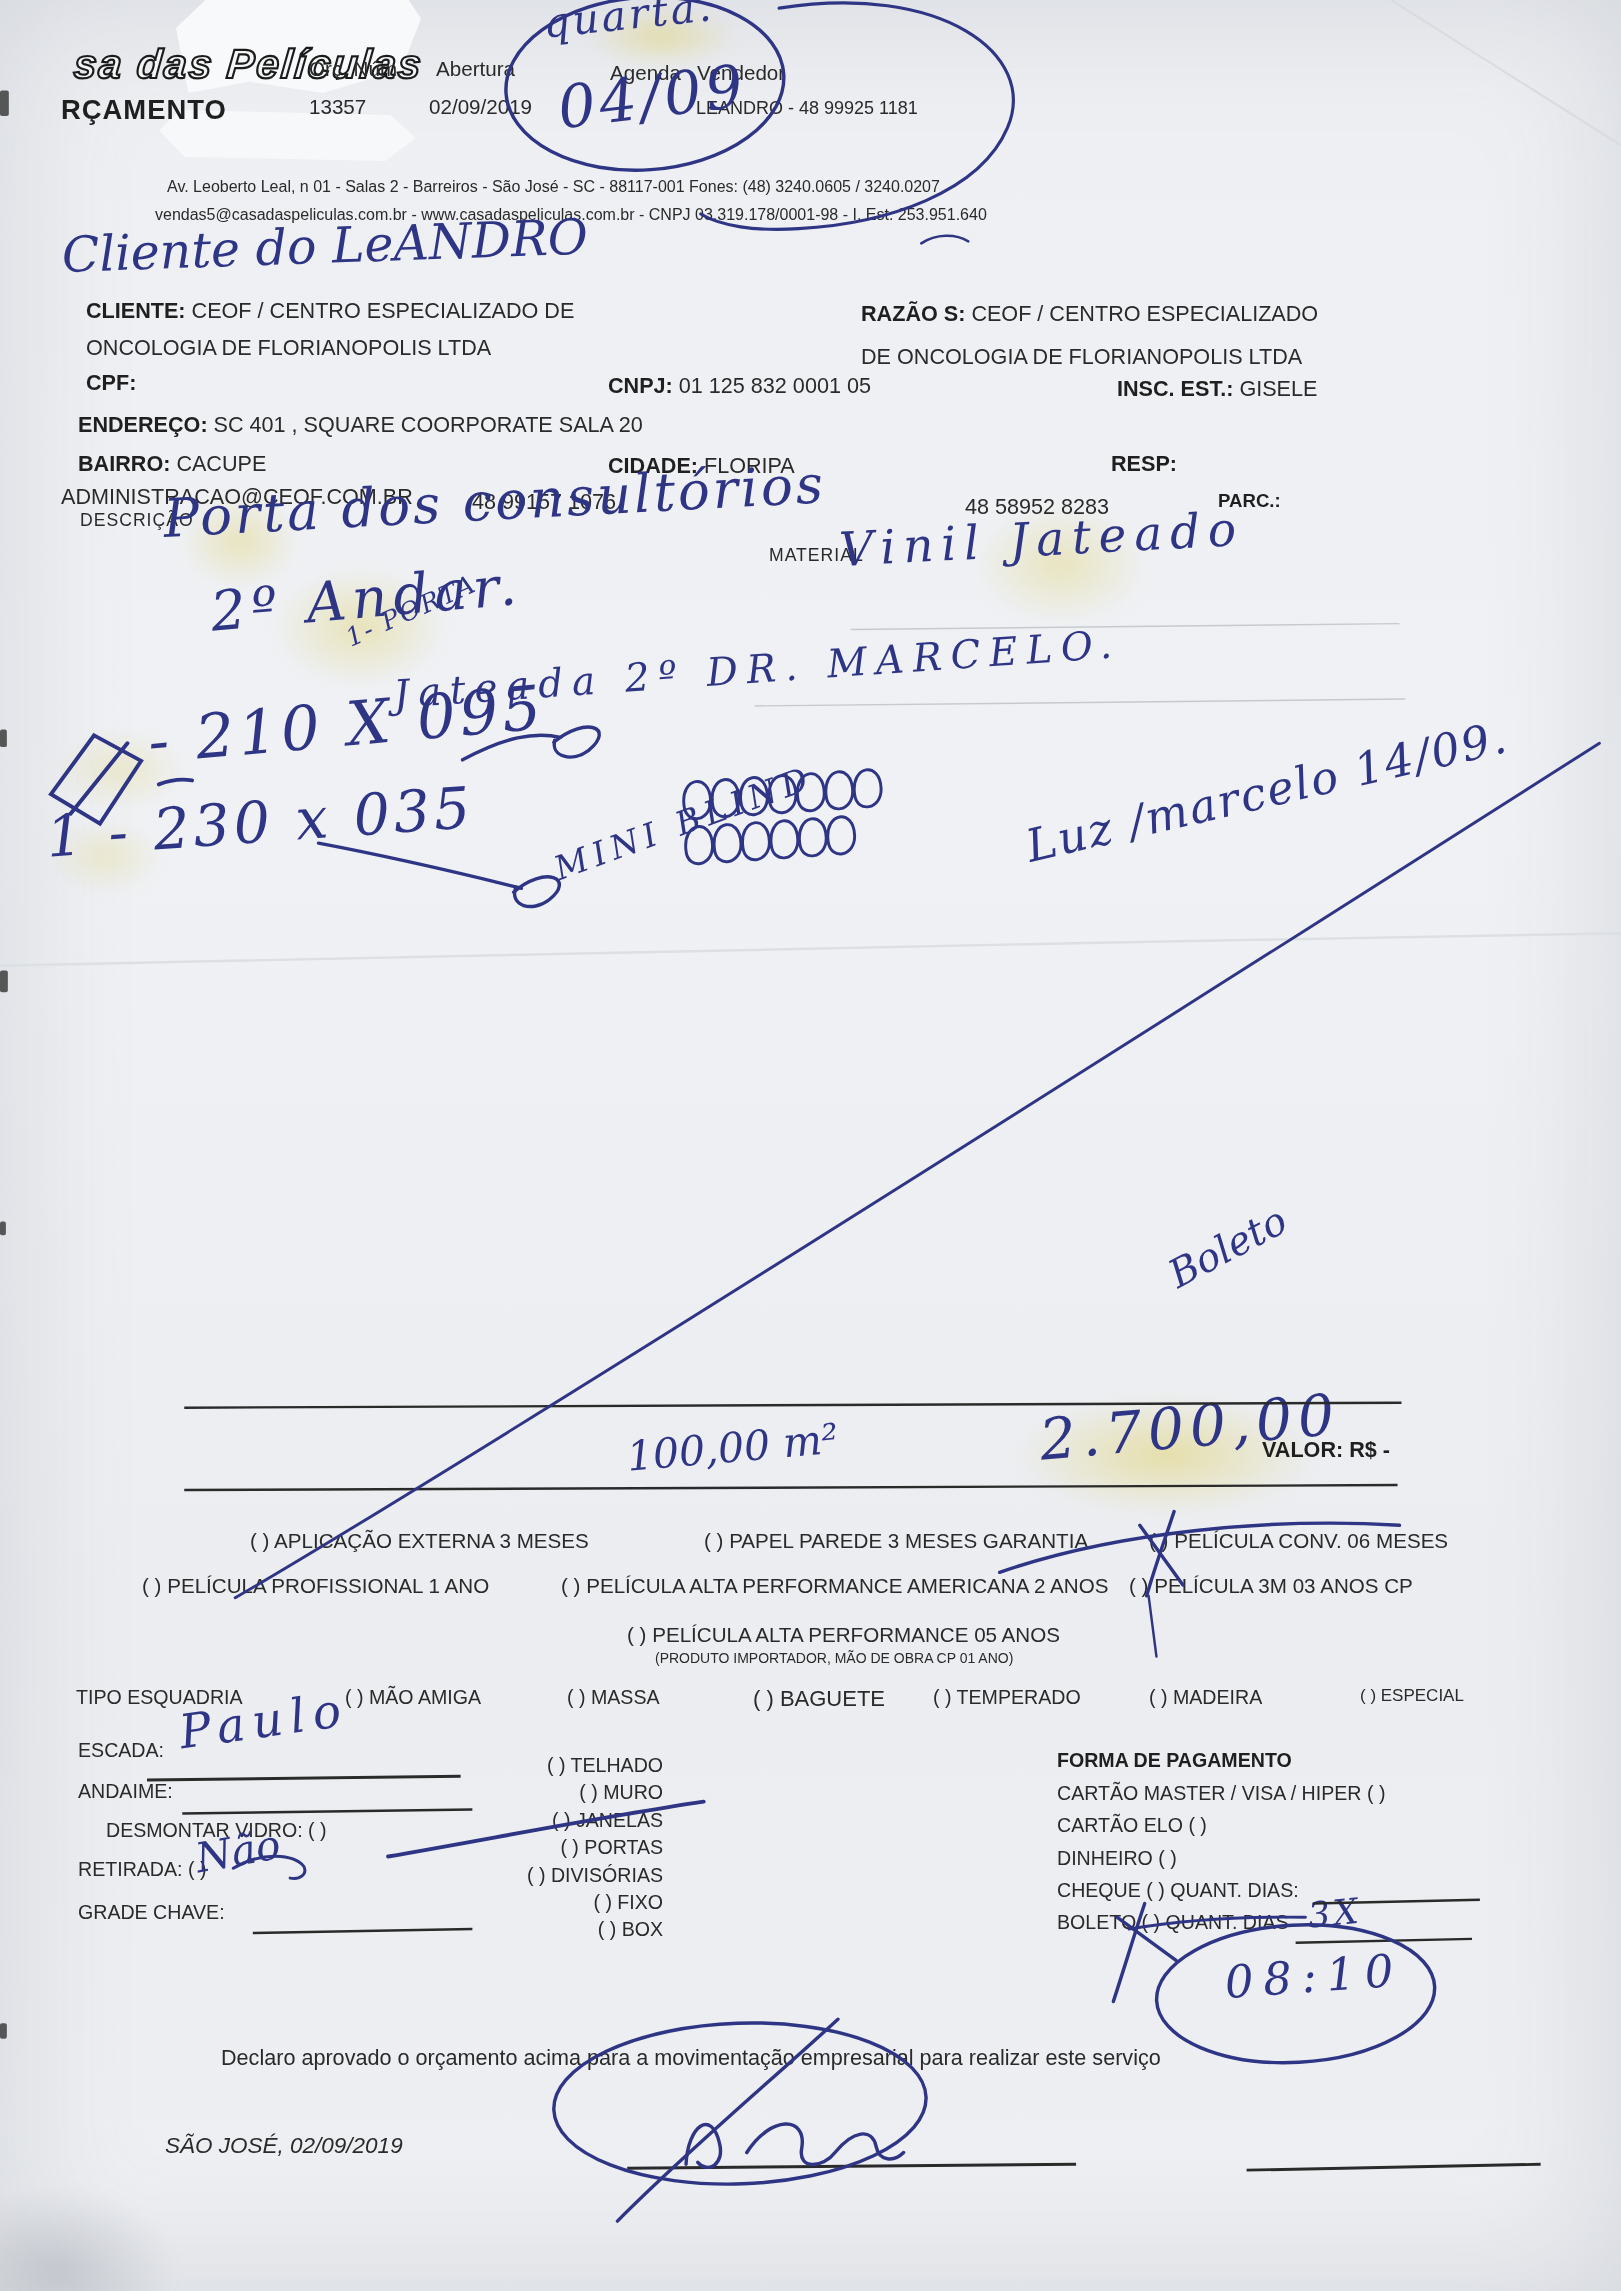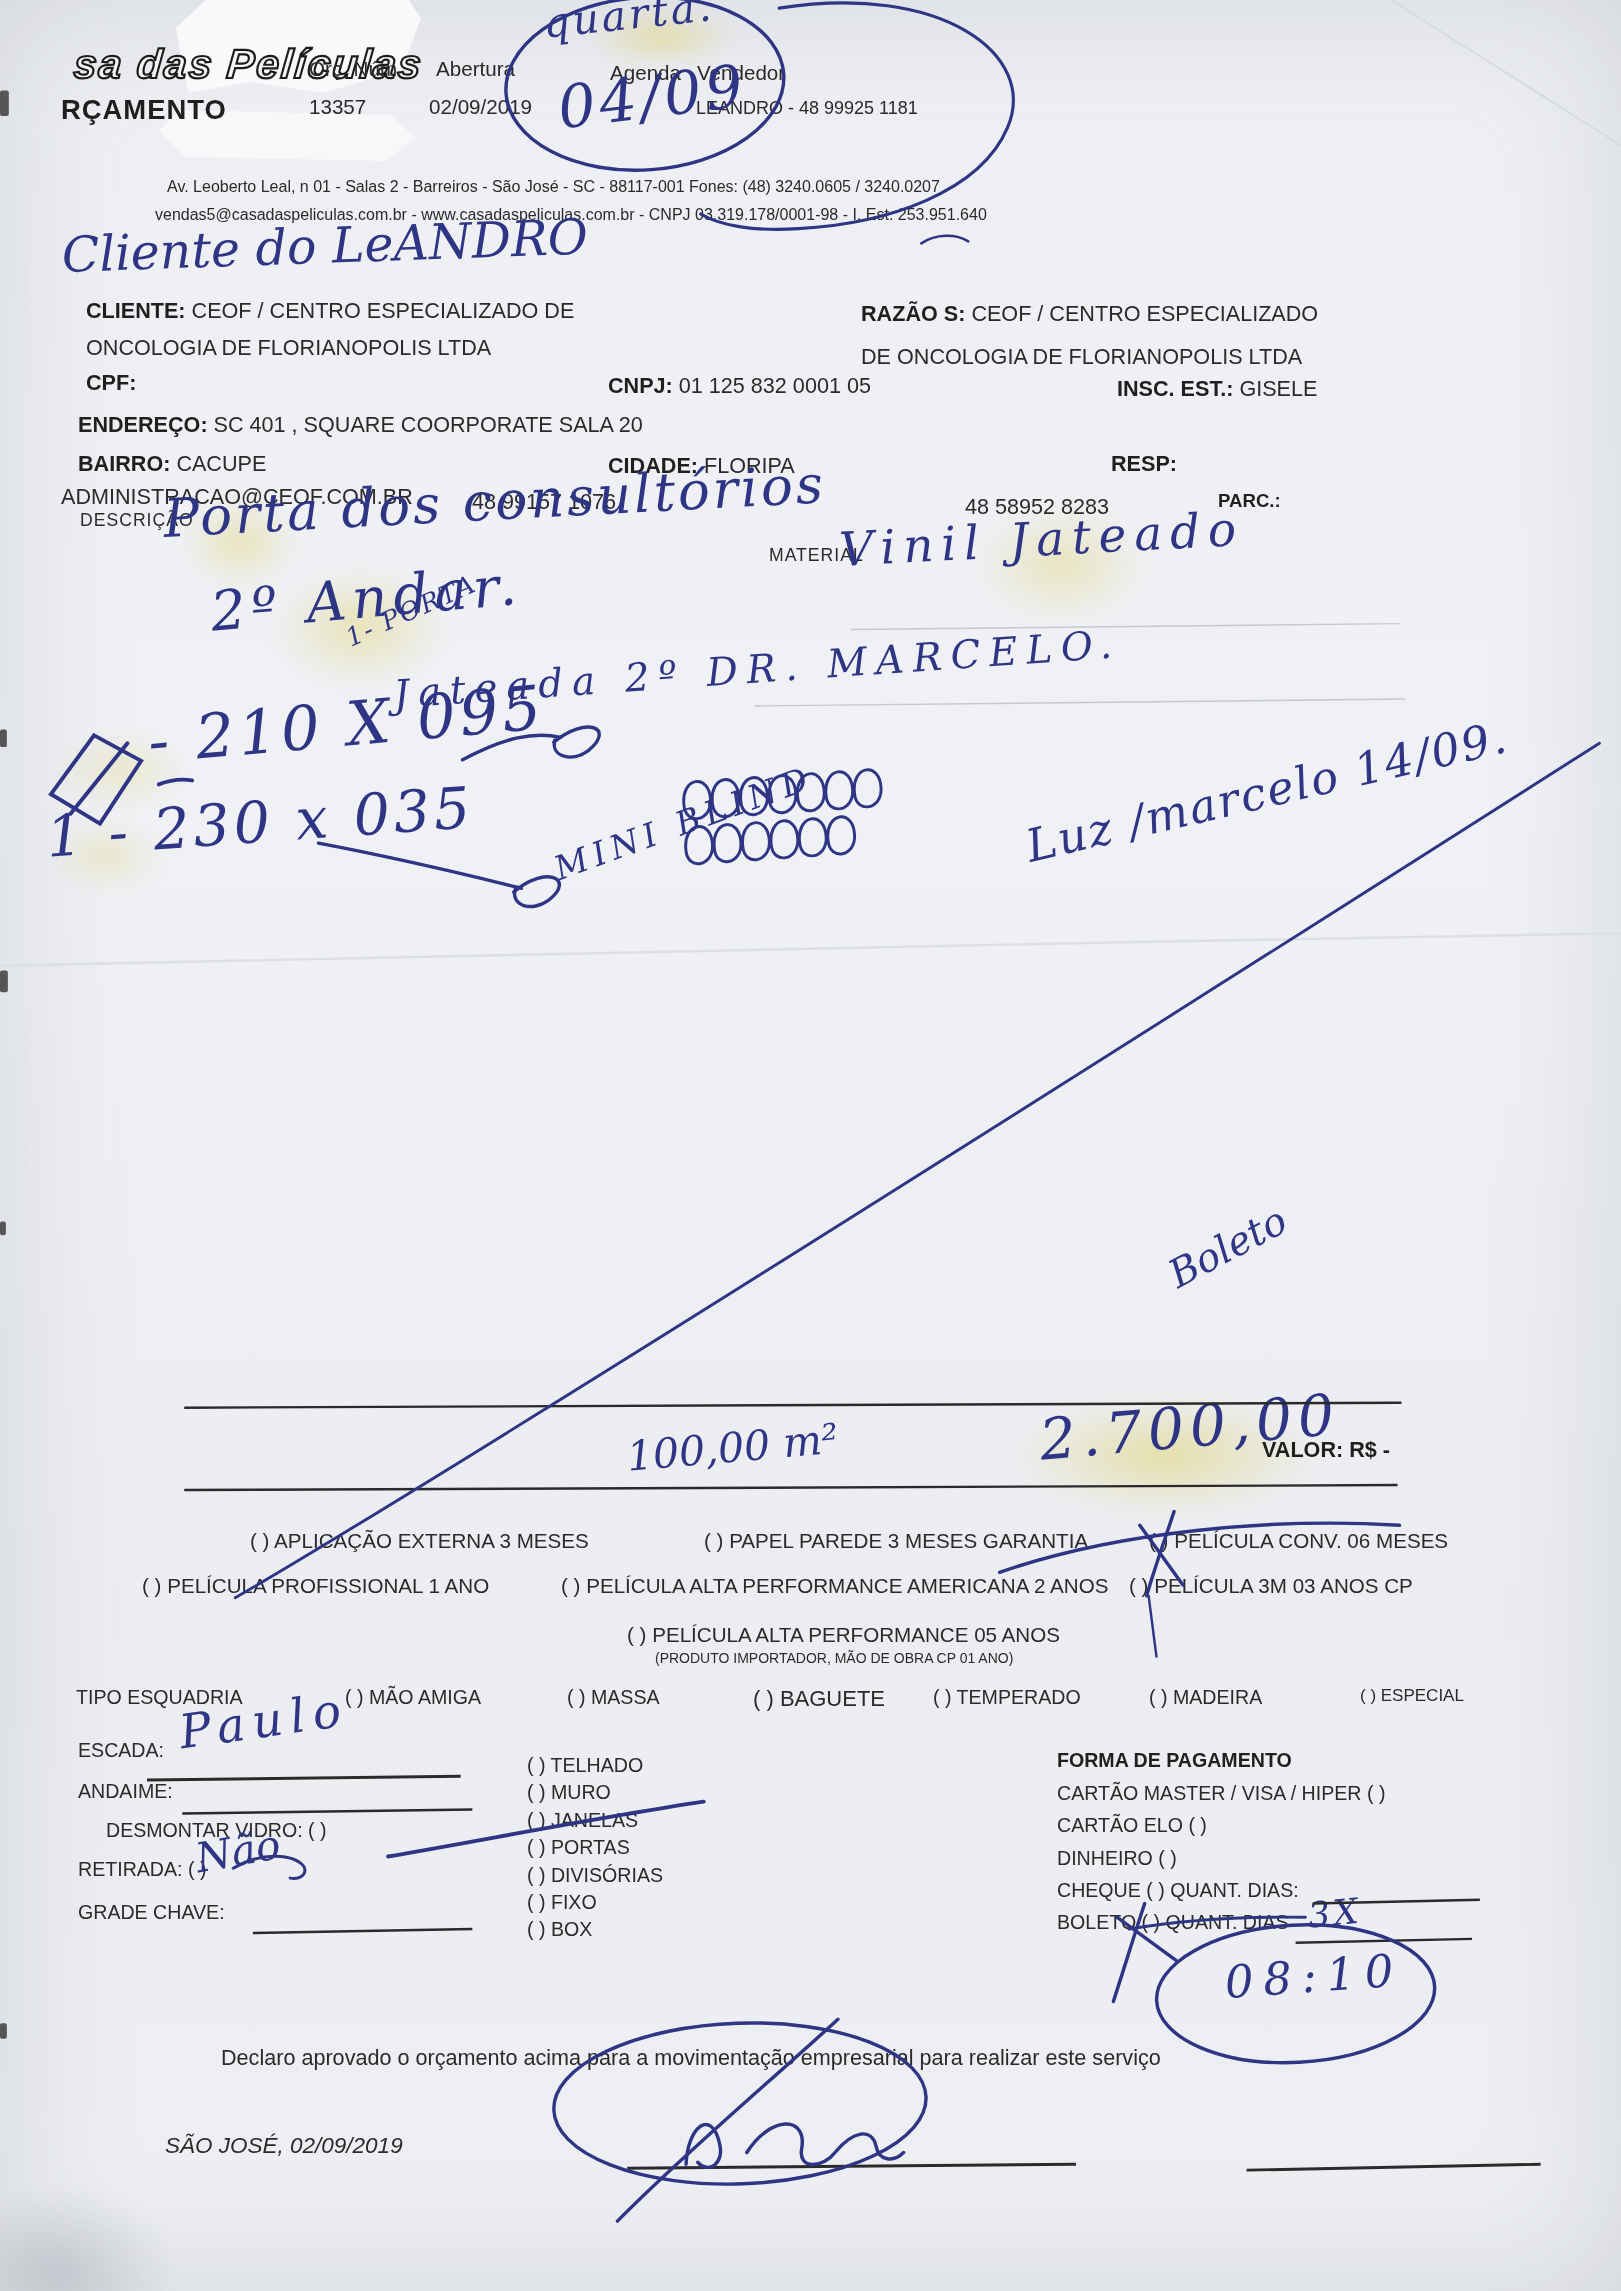--- a/index.html
+++ b/index.html
@@ -146,21 +146,21 @@
   <div class="abs p" style="left:1360px;top:1686px;font-size:17px;">(  ) ESPECIAL</div>
 
   <div class="abs p" style="left:78px;top:1739px;font-size:19.6px;">ESCADA:</div>
   <div class="hw" style="left:176px;top:1705px;font-size:47px;letter-spacing:7.8px;transform:rotate(-8deg);">Paulo</div>
   <div class="abs p" style="left:78px;top:1780px;font-size:19.6px;">ANDAIME:</div>
   <div class="abs p" style="left:78px;top:1819px;font-size:19.6px;margin-left:28px;">DESMONTAR VIDRO:  (  )</div>
   <div class="abs p" style="left:78px;top:1858px;font-size:19.6px;">RETIRADA:  (  )</div>
   <div class="hw" style="left:192px;top:1835px;font-size:41px;transform:rotate(-10deg);">Não</div>
   <div class="abs p" style="left:78px;top:1901px;font-size:19.6px;">GRADE CHAVE:</div>
 
-  <div class="abs chk" style="left:527px;top:1754px;font-size:19.6px;">
+  <div class="abs chk" style="left:527px;top:1754px;font-size:19.6px;text-align:right;">
     <div class="p">(  )  TELHADO</div>
     <div class="p">(  )  MURO</div>
     <div class="p">(  )  JANELAS</div>
     <div class="p">(  )  PORTAS</div>
     <div class="p">(  )  DIVISÓRIAS</div>
     <div class="p">(  )  FIXO</div>
     <div class="p">(  )  BOX</div>
   </div>
 
   <div class="abs b" style="left:1057px;top:1749px;font-size:19.6px;">FORMA DE PAGAMENTO</div>

